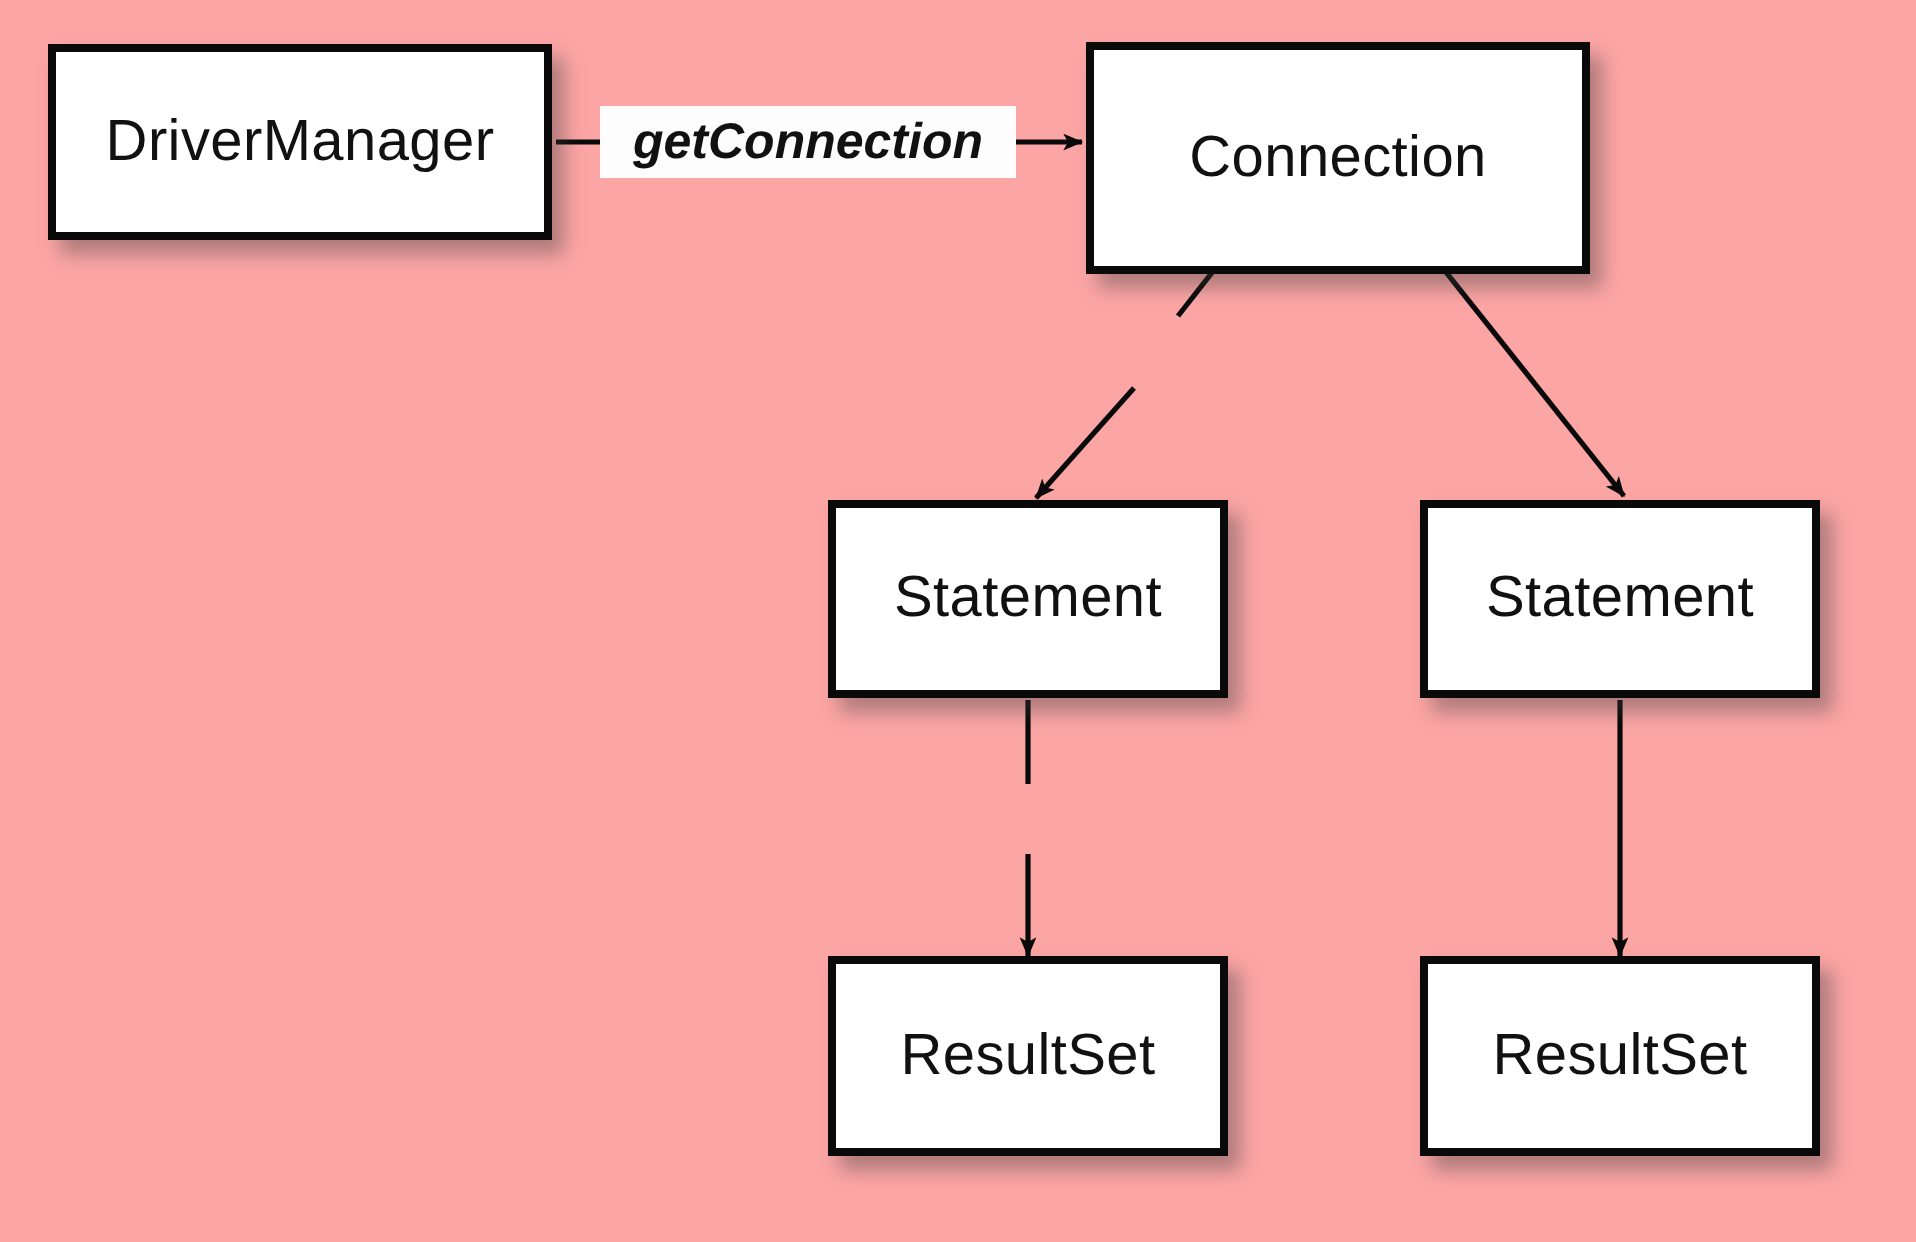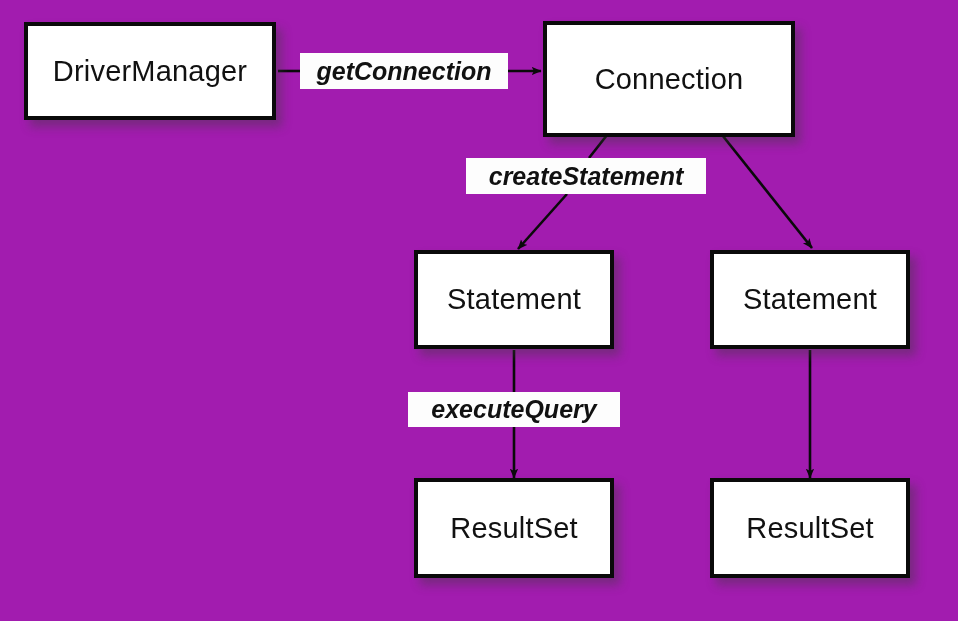--- a/index.html
+++ b/index.html
@@ -10,21 +10,21 @@
     width: 958px;
     height: 621px;
     background: #f7f7f7;
     font-family: "Liberation Sans", sans-serif;
     overflow: hidden;
   }
   #diagram {
     position: relative;
     width: 958px;
     height: 621px;
-    background: #a21caf;
+    background: #fca5a5;
   }
   .edge-layer {
     position: absolute;
     left: 0;
     top: 0;
     width: 958px;
     height: 621px;
     pointer-events: none;
   }
   .node {
@@ -111,17 +111,15 @@
   <div class="node" style="left:414px; top:478px; width:200px; height:100px;">
     <span class="node-label">ResultSet</span>
   </div>
 
   <div class="node" style="left:710px; top:478px; width:200px; height:100px;">
     <span class="node-label">ResultSet</span>
   </div>
 
   <div class="edge-label" style="left:300px; top:53px; width:208px; height:36px;">getConnection</div>
 
-  <div class="edge-label" style="left:466px; top:158px; width:240px; height:36px;">createStatement</div>
 
-  <div class="edge-label" style="left:408px; top:392px; width:212px; height:35px;">executeQuery</div>
 
 </div>
 
 </body></html>

